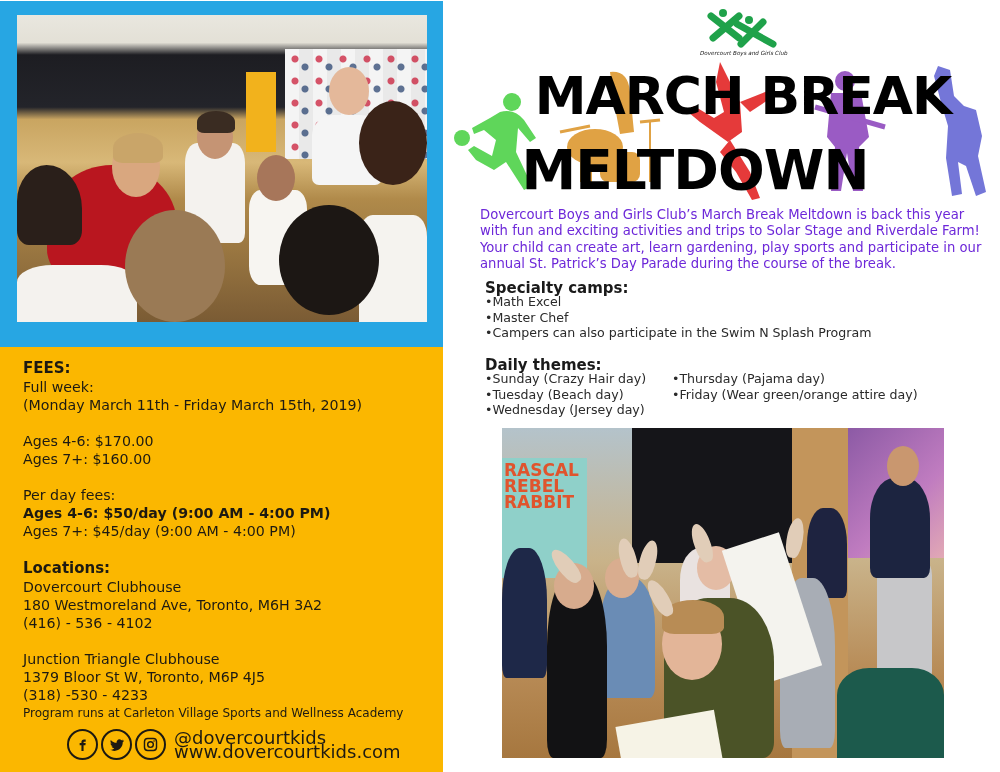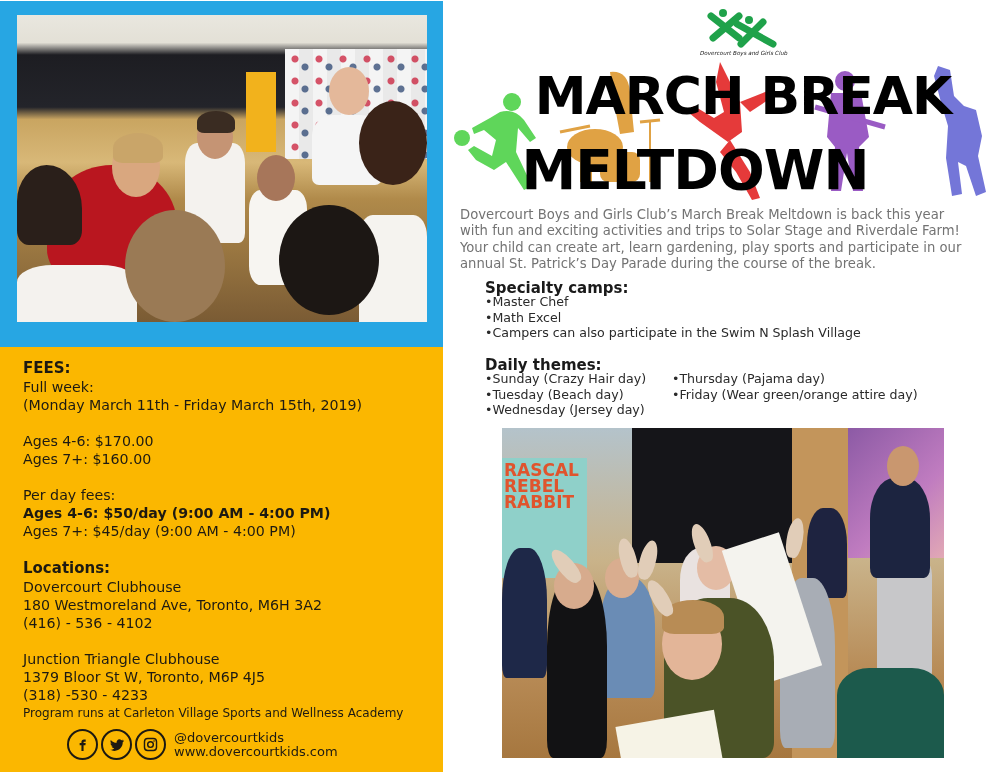--- a/index.html
+++ b/index.html
@@ -38,34 +38,34 @@
     .photo1 .white-sleeve { left: 0; top: 250px; width: 120px; height: 57px; background: #f4f2ee; border-radius: 30% 30% 0 0; }
 
     .yellow-panel { position: absolute; left: 0; top: 346px; width: 443px; height: 426px; background: #fbb700; }
     .yp { position: absolute; left: 23px; color: #1d1a12; font-size: 14.2px; line-height: 18px; font-family: "DejaVu Sans", sans-serif; }
     .yp-h { font-weight: bold; font-size: 15px; }
     .yp-small { font-size: 12px; }
 
     .social { position: absolute; left: 67px; top: 728px; display: flex; gap: 3px; }
     .soc-icon { width: 31px; height: 31px; border: 2px solid #1d1a12; border-radius: 50%; display: flex; align-items: center; justify-content: center; }
     .soc-icon svg { width: 17px; height: 17px; }
-    .social-text { position: absolute; left: 174px; top: 730px; font-size: 13px; line-height: 14px; color: #1d1a12; }
+    .social-text { position: absolute; left: 174px; top: 730px; font-size: 18px; line-height: 14px; color: #1d1a12; }
 
     
     .logo { position: absolute; left: 700px; top: 8px; width: 100px; height: 52px; }
     .logo-mark { position: absolute; left: 5px; top: 0; width: 75px; height: 40px; }
     .logo-text { position: absolute; left: 0; top: 42px; width: 100px; font-size: 5.6px; font-style: italic; color: #1a1a1a; text-align: left; white-space: nowrap; }
 
     .hero { position: absolute; left: 450px; top: 62px; width: 550px; height: 140px; }
     .sil { position: absolute; }
     .title-line { position: absolute; left: 0; width: 100%; text-align: center; font-family: "DejaVu Sans", sans-serif; font-weight: 900; color: #000; letter-spacing: -1px; }
     .title-1 { top: 4px; font-size: 52px; left: 18px; }
     .title-2 { top: 76px; font-size: 55px; left: -30px; }
 
-    .intro { position: absolute; left: 460px; top: 207px; width: 505px; font-size: 13.2px; line-height: 16.3px; color: #737373; }
+    .intro { position: absolute; left: 480px; top: 207px; width: 505px; font-size: 13.2px; line-height: 16.3px; color: #6d28d9; }
     .section-h { position: absolute; left: 485px; font-weight: bold; font-size: 15px; color: #1a1a1a; }
     .list { position: absolute; font-size: 12.6px; line-height: 15.6px; color: #2a2a2a; }
 
     .photo2 {
       position: absolute; left: 502px; top: 428px; width: 442px; height: 330px; overflow: hidden;
       background: linear-gradient(180deg, #b4c3cb 0%, #c9b38a 40%, #b78a55 75%, #a6773f 100%);
     }
     .photo2 .curtain { position: absolute; left: 130px; top: 0; width: 160px; height: 135px; background: #151519; }
     .photo2 .poster { position: absolute; left: 0; top: 30px; width: 85px; height: 120px; background: #8fd0c9; }
     .photo2 .poster-text { position: absolute; left: 2px; top: 34px; font-weight: 900; font-size: 17px; line-height: 16px; color: #e0542d; }
@@ -206,23 +206,23 @@
     <path d="M10 0 L22 4 L26 30 L36 40 L48 44 L54 70 L50 90 L58 126 L48 130 L38 100 L30 96 L34 128 L24 130 L18 92 L20 60 L14 40 L6 10 Z" fill="#7476d8"></path>
   </svg>
   <div class="title-line title-1">MARCH BREAK</div>
   <div class="title-line title-2">MELTDOWN</div>
 </div>
 
 <div class="intro">Dovercourt Boys and Girls Club’s March Break Meltdown is back this year with fun and exciting activities and trips to Solar Stage and Riverdale Farm! Your child can create art, learn gardening, play sports and participate in our annual St. Patrick’s Day Parade during the course of the break.</div>
 
 <div class="section-h" style="top:279px;">Specialty camps:</div>
 <div class="list" style="left:485px; top:294px;">
+  <div>•Math Excel</div>
   <div>•Master Chef</div>
-  <div>•Math Excel</div>
-  <div>•Campers can also participate in the Swim N Splash Village</div>
+  <div>•Campers can also participate in the Swim N Splash Program</div>
 </div>
 
 <div class="section-h" style="top:356px;">Daily themes:</div>
 <div class="list" style="left:485px; top:371px;">
   <div>•Sunday (Crazy Hair day)</div>
   <div>•Tuesday (Beach day)</div>
   <div>•Wednesday (Jersey day)</div>
 </div>
 <div class="list" style="left:672px; top:371px;">
   <div>•Thursday (Pajama day)</div>

